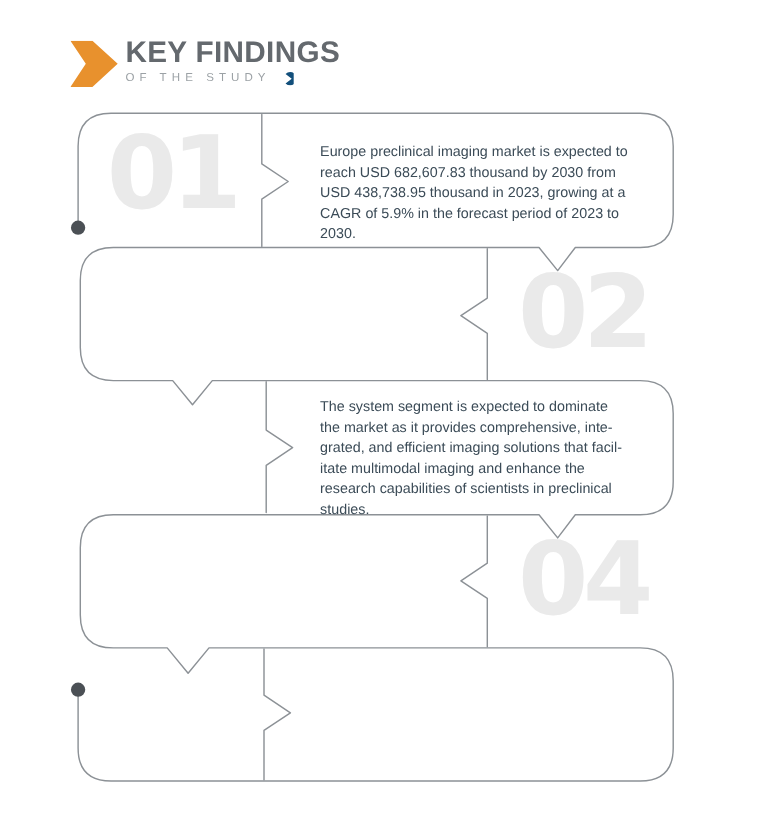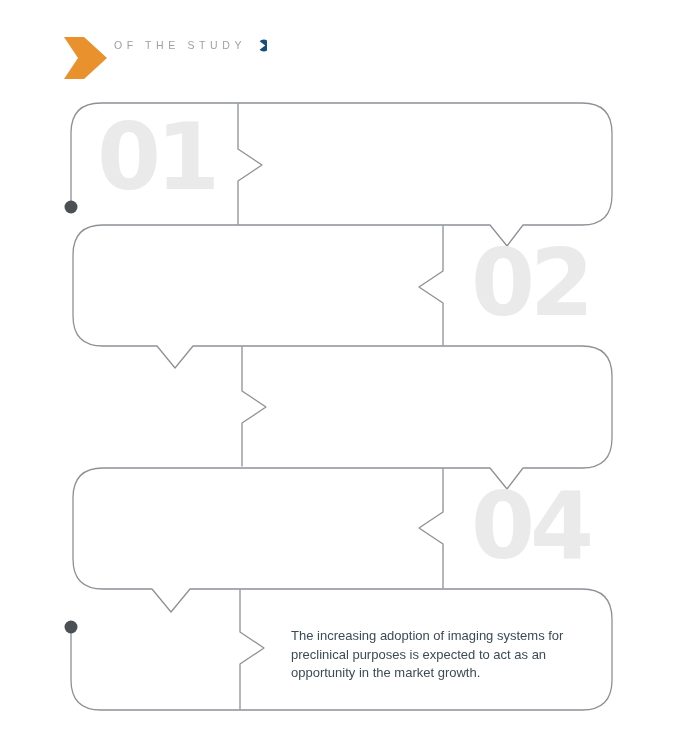--- a/index.html
+++ b/index.html
@@ -46,20 +46,21 @@
 </head>
 <body>
 
 <div class="canvas">
 
   <div class="header">
     <svg class="arrow-icon" width="45" height="45" viewBox="0 0 45 45">
       <polygon points="0,0 20,0 43,21 20,42 0,42 14,21" fill="#E8912D"></polygon>
     </svg>
     <div class="title-block">
+      <h1 class="title">KEY FINDINGS</h1>
       <div class="subtitle-row">
         <span class="subtitle">OF THE STUDY</span>
         <svg class="brand-mark" width="10" height="13" viewBox="0 0 10 13">
           <path d="M8.2 6.5 L2.6 2.2 A6 6 0 1 1 2.6 10.8 Z" fill="#124F7B"></path>
         </svg>
       </div>
     </div>
   </div>
 
   <svg class="outline-svg" width="690" height="745" viewBox="0 0 690 745">
@@ -85,23 +86,31 @@
     <path d="M 238 104 L 238 149 L 262 165 L 238 181 L 238 224"></path>
     <path d="M 443 226 L 443 271 L 419 287 L 443 303 L 443 345"></path>
     <path d="M 242 347 L 242 391 L 266 407 L 242 423 L 242 466"></path>
     <path d="M 443 469 L 443 512 L 419 528 L 443 544 L 443 588"></path>
     <path d="M 240 590 L 240 632 L 264 648 L 240 664 L 240 709"></path>
     <circle cx="71" cy="207" r="6.5"></circle>
     <circle cx="71" cy="627" r="6.5"></circle>
   </svg>
 
   <div class="num n1">01</div>
+  <div class="txt t1">Europe preclinical imaging market is expected to
+reach USD 682,607.83 thousand by 2030 from
+USD 438,738.95 thousand in 2023, growing at a
+CAGR of 5.9% in the forecast period of 2023 to
+2030.</div>
 
   <div class="num n2">02</div>
 
+  <div class="txt t3">The system segment is expected to dominate
+the market as it provides comprehensive, inte-
+grated, and efficient imaging solutions that facil-
+itate multimodal imaging and enhance the
+research capabilities of scientists in preclinical
+studies.</div>
 
   <div class="num n4">04</div>
 
-  <div class="txt t5">The increasing adoption of imaging systems for
-preclinical purposes is expected to act as an
-opportunity in the market growth.</div>
 
 </div>
 
 </body></html>

